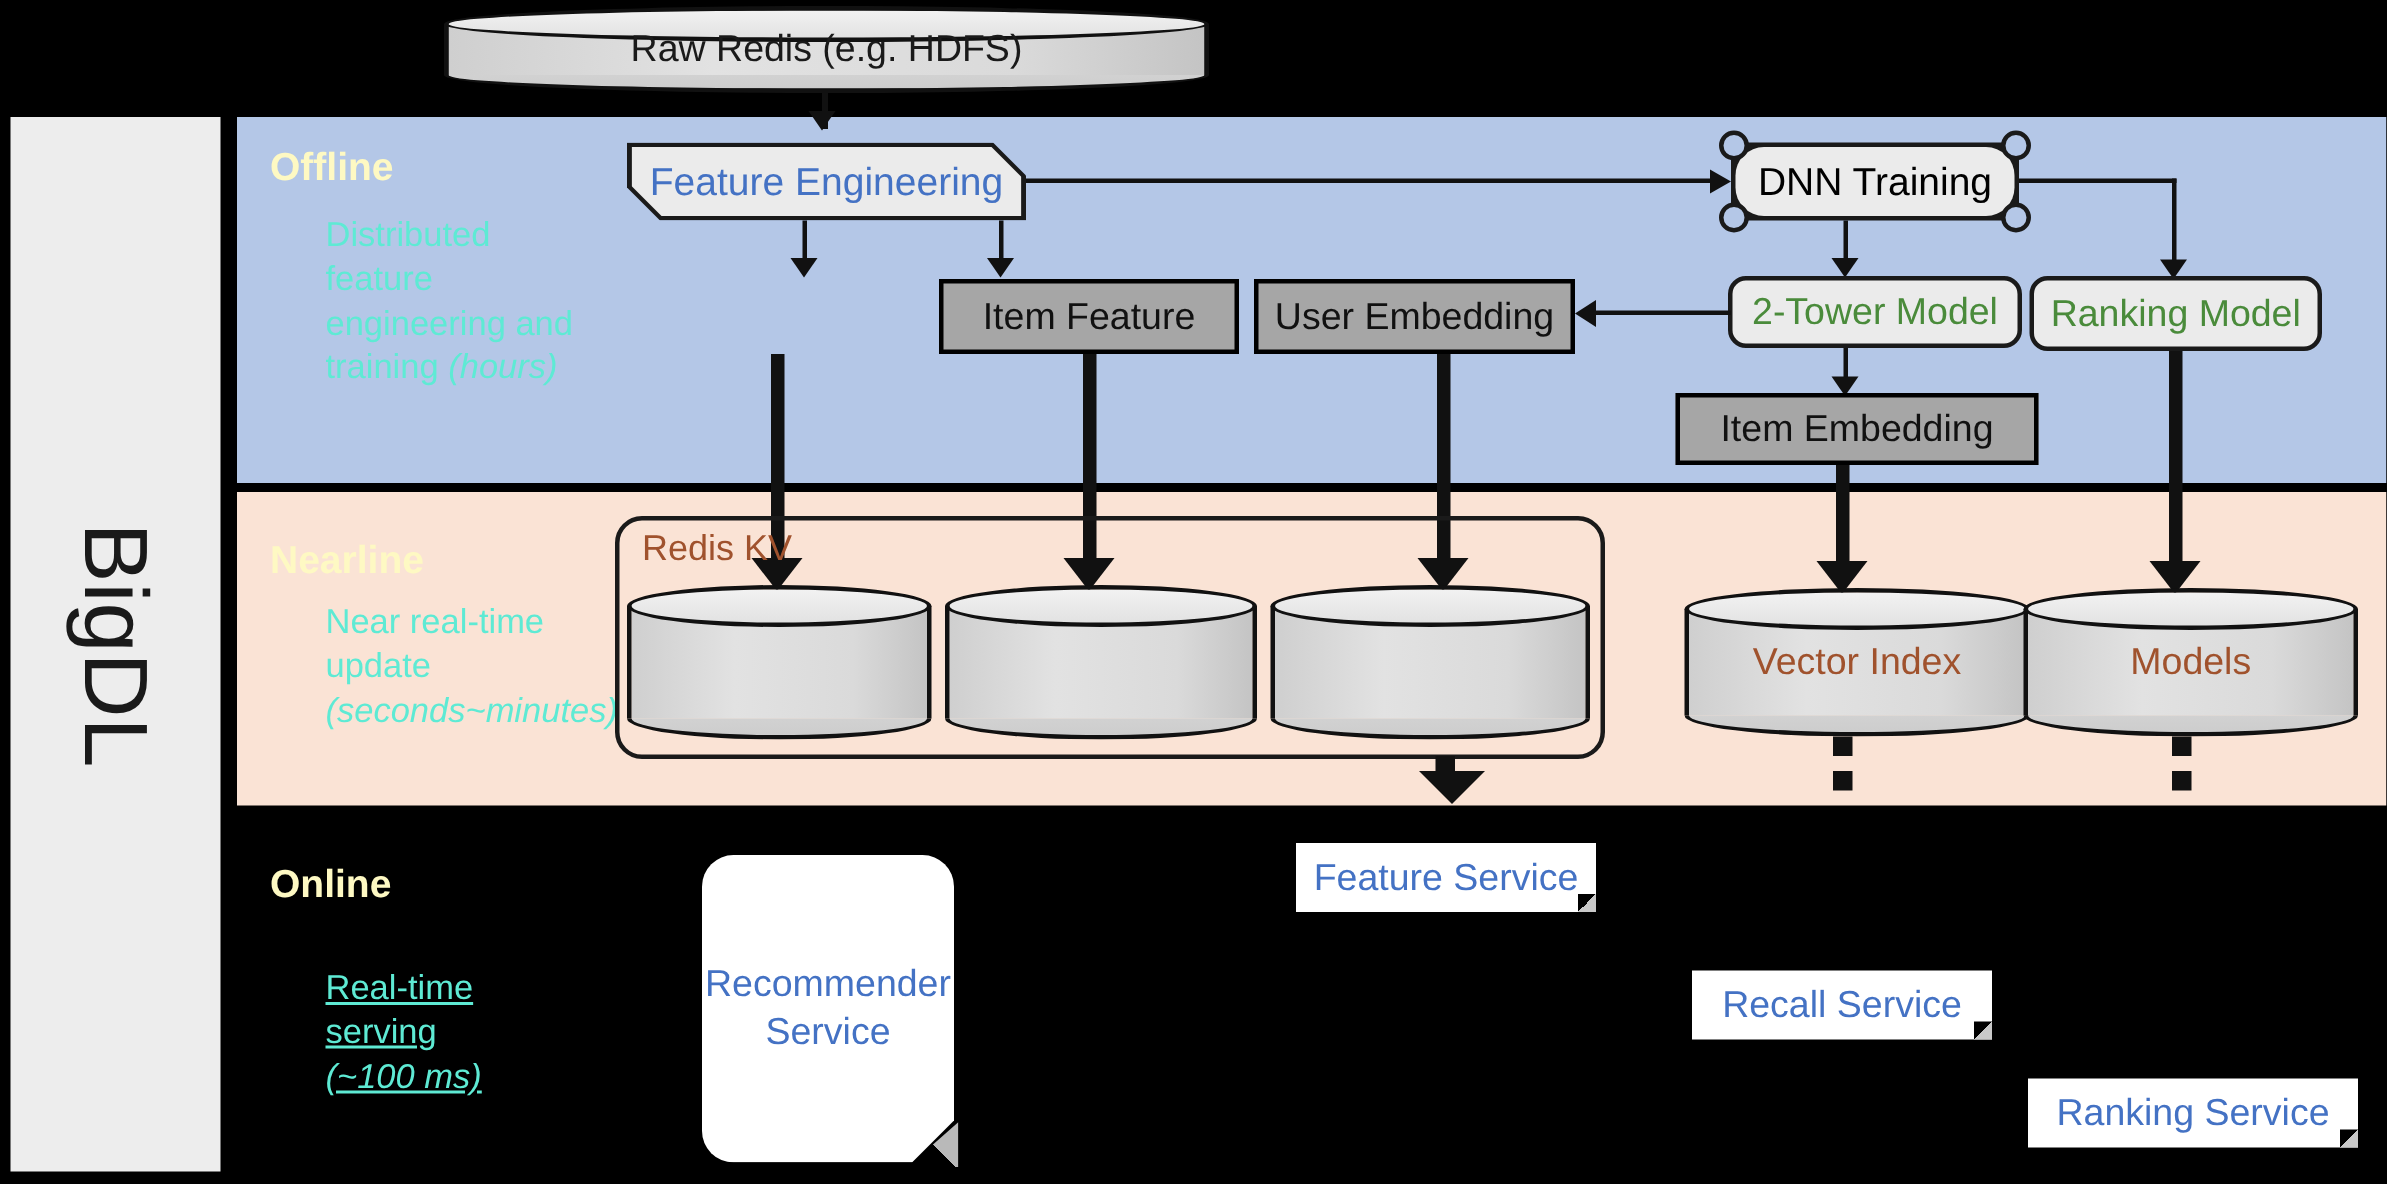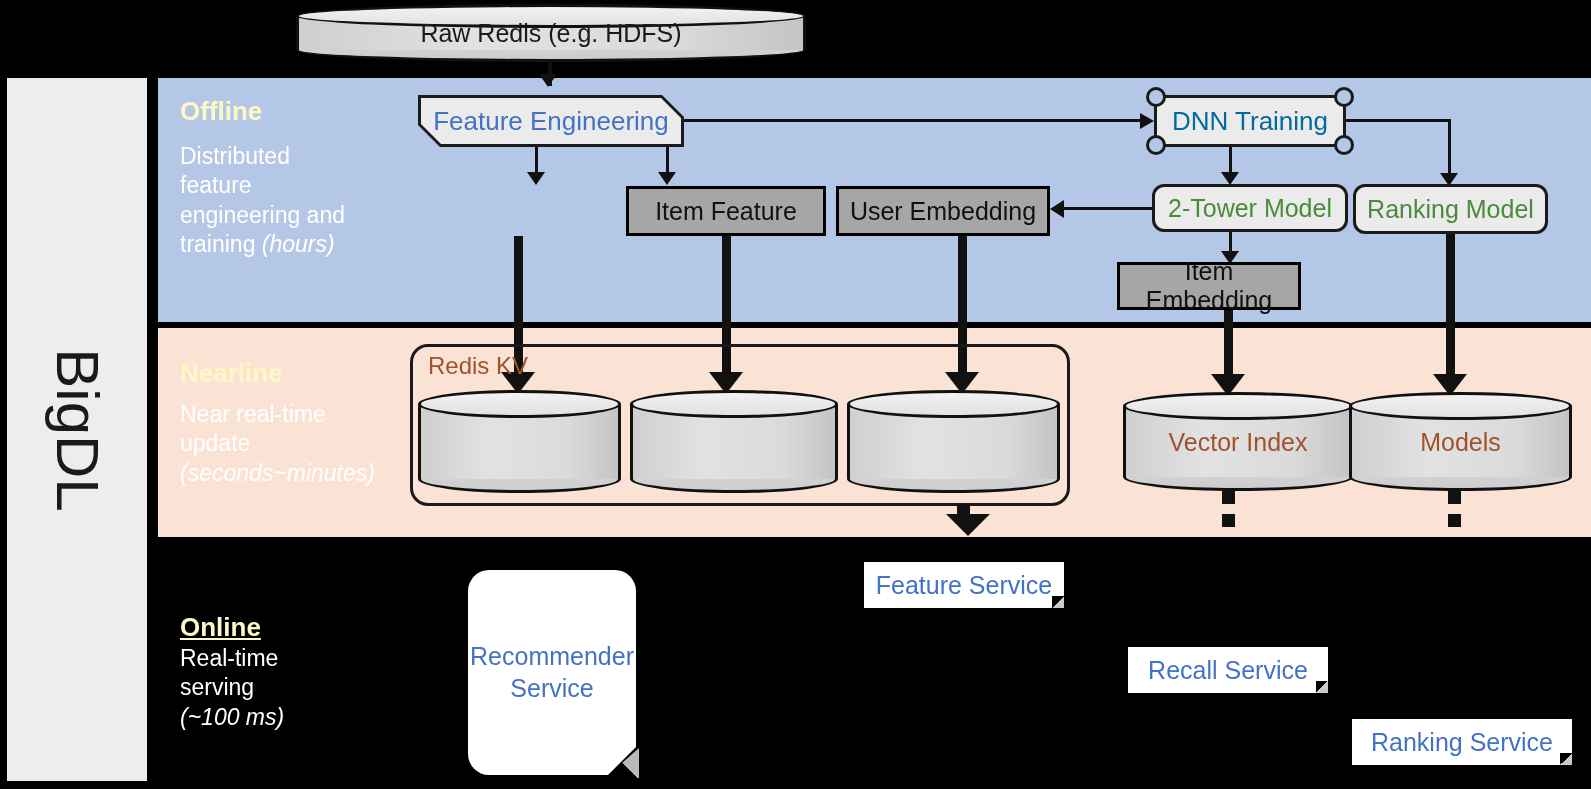--- a/index.html
+++ b/index.html
@@ -18,42 +18,42 @@
     white-space:nowrap;font-size:60px;color:#1a1a1a;letter-spacing:0px;
     font-family:"Liberation Sans",sans-serif;
   }
 
   
   #offline-band{left:158px;top:78px;width:1433px;height:244px;background:#b4c7e7;}
   #nearline-band{left:158px;top:328px;width:1433px;height:209px;background:#fae3d5;}
   #online-band{left:158px;top:543px;width:1433px;height:246px;background:transparent;}
 
   .band-title{position:absolute;font-size:26px;color:#fef9c3;font-weight:bold;white-space:nowrap;}
-  .band-sub{position:absolute;font-size:23px;color:#ffffff;line-height:1.28;white-space:pre-line;}
+  .band-sub{position:absolute;font-size:23px;color:#5eead4;line-height:1.28;white-space:pre-line;margin-left:37px;}
   .band-sub i{font-style:italic;}
 
   
   .node{position:absolute;display:flex;align-items:center;justify-content:center;
         text-align:center;box-sizing:border-box;}
 
   
   .grey-box{background:#a6a6a6;border:3px solid #000;color:#111;font-size:25px;}
 
   
   .model-box{background:#ebebeb;border:3px solid #1a1a1a;border-radius:12px;font-size:25px;color:#4a8b3b;}
   .cut-box-outer{background:#1a1a1a;
     clip-path:polygon(0 0, calc(100% - 22px) 0, 100% 22px, 100% 100%, 22px 100%, 0 calc(100% - 22px));}
   .cut-box-inner{position:absolute;left:3px;top:3px;right:3px;bottom:3px;background:#ebebeb;
     display:flex;align-items:center;justify-content:center;font-size:26px;color:#4472c4;
     clip-path:polygon(0 0, calc(100% - 20px) 0, 100% 20px, 100% 100%, 20px 100%, 0 calc(100% - 20px));}
 
   
   .scallop-outer{background:#1a1a1a;border-radius:10px;}
-  .scallop-inner{position:absolute;left:3px;top:3px;right:3px;bottom:3px;background:#ebebeb;border-radius:4px;
-    display:flex;align-items:center;justify-content:center;font-size:26px;color:#0369a1;}
+  .scallop-inner{position:absolute;left:3px;top:3px;right:3px;bottom:3px;background:#ebebeb;border-radius:19px;
+    display:flex;align-items:center;justify-content:center;font-size:26px;color:#000000;}
   .scallop-notch{position:absolute;width:14px;height:14px;background:#b4c7e7;border:3px solid #1a1a1a;border-radius:50%;}
 
   
   .svc{background:#fff;font-size:25px;color:#4472c4;display:flex;align-items:center;justify-content:center;}
   .svc .fold{position:absolute;right:0;bottom:0;width:12px;height:12px;
     background:linear-gradient(135deg,#000 0 50%,#c9c9c9 50% 100%);}
 
   
   .doccard{background:#fff;color:#4472c4;font-size:25px;line-height:1.25;
     display:flex;align-items:center;justify-content:center;text-align:center;border-radius:21px;}
@@ -104,22 +104,22 @@
   <div class="band-sub" style="left:180px;top:142px;width:210px;"><span>Distributed
 feature
 engineering and
 training </span><i>(hours)</i></div>
 
   <div class="band-title" style="left:180px;top:358px;">Nearline</div>
   <div class="band-sub" style="left:180px;top:400px;width:235px;"><span>Near real-time
 update
 </span><i>(seconds~minutes)</i></div>
 
-  <div class="band-title" style="left:180px;top:612px;text-decoration:underline;">Online</div>
-  <div class="band-sub" style="left:180px;top:644px;width:230px;"><span>Real-time
+  <div class="band-title" style="left:180px;top:574px;">Online</div>
+  <div class="band-sub" style="left:180px;top:644px;width:230px;text-decoration:underline;"><span>Real-time
 serving
 </span><i>(~100 ms)</i></div>
 
   <div class="cyl" style="left:296px;top:4px;width:510px;height:58px;">
     <div class="body" style="top:12px;bottom:12px;"></div>
     <div class="bot" style="height:24px;"></div>
     <div class="cap" style="height:24px;"></div>
     <div class="lbl" style="color:#1a1a1a;font-size:25px;">Raw Redis (e.g. HDFS)</div>
   </div>
 
@@ -166,21 +166,21 @@
   <div class="abs node model-box" style="left:1353px;top:184px;width:195px;height:50px;">
     <span>Ranking Model</span>
   </div>
 
   <div class="ln" style="left:1064px;top:207px;width:90px;height:3px;"></div>
   <div class="arrow-left" style="left:1050px;top:200px;"></div>
 
   <div class="ln" style="left:1229px;top:232px;width:3px;height:28px;"></div>
   <div class="arrow-down" style="left:1221px;top:251px;"></div>
 
-  <div class="abs node grey-box" style="left:1117px;top:262px;width:184px;height:48px;">
+  <div class="abs node grey-box" style="left:1117px;top:262px;width:242px;height:48px;">
     <span>Item Embedding</span>
   </div>
 
   <div class="ln" style="left:514px;top:236px;width:9px;height:147px;"></div>
   <div class="arrow-down-fat" style="left:501px;top:372px;"></div>
 
   <div class="ln" style="left:722px;top:236px;width:9px;height:147px;"></div>
   <div class="arrow-down-fat" style="left:709px;top:372px;"></div>
 
   <div class="ln" style="left:958px;top:236px;width:9px;height:147px;"></div>

